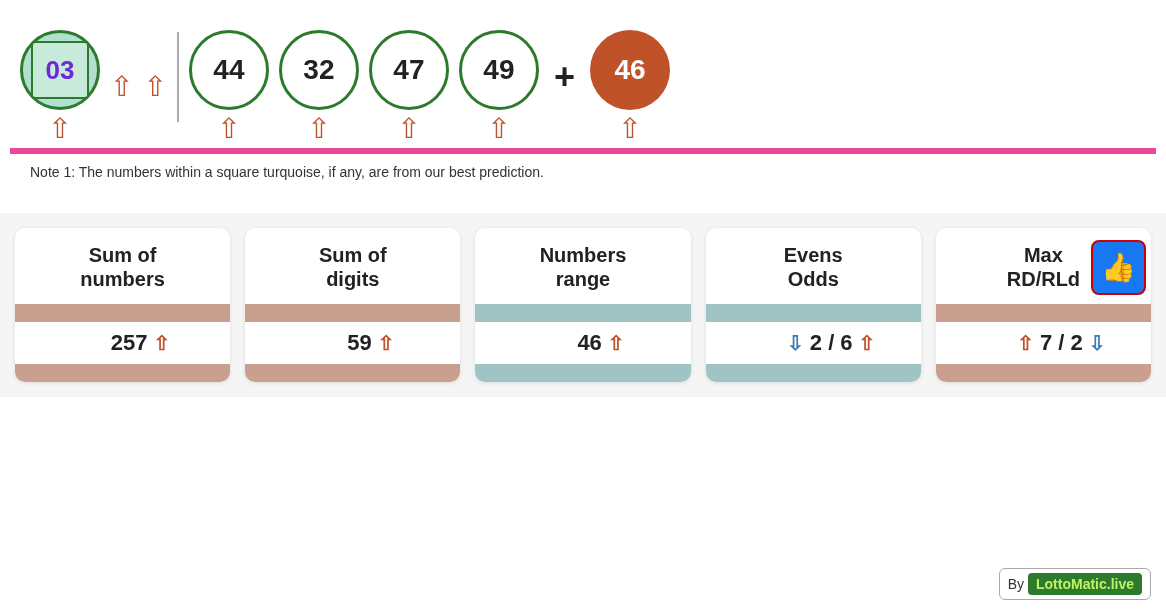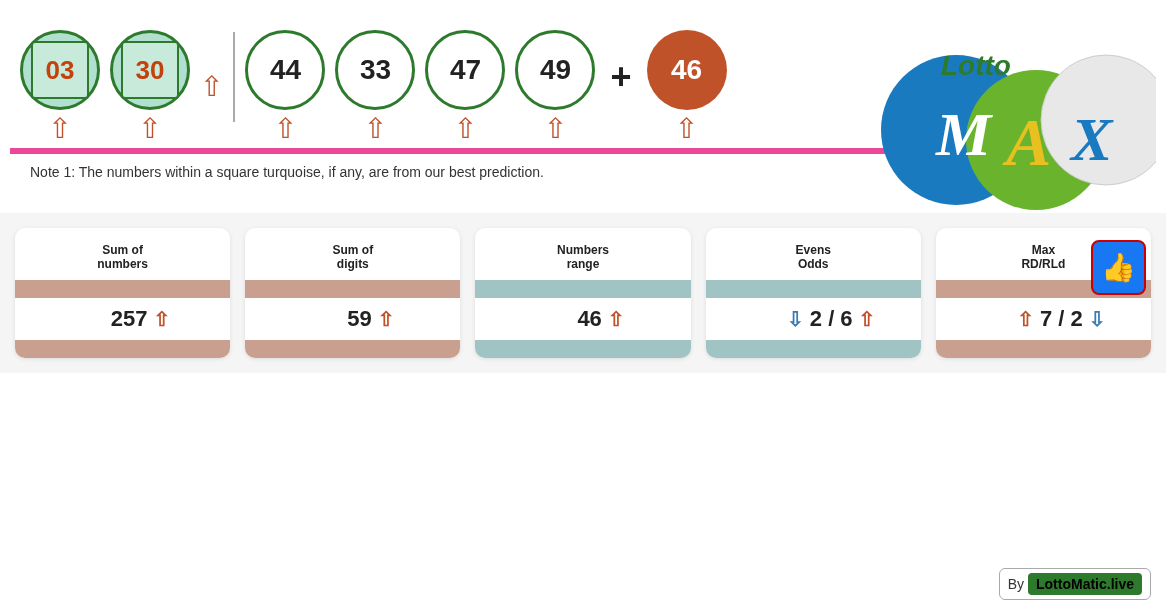--- a/index.html
+++ b/index.html
@@ -75,21 +75,21 @@
       border-radius: 4px;
       background: #c8eadb;
       display: flex;
       align-items: center;
       justify-content: center;
     }
 
     .ball-inner-square span {
       font-size: 26px;
       font-weight: bold;
-      color: #c2410c;
+      color: #6d28d9;
     }
 
     .arrow-up {
       color: #c0522a;
       font-size: 28px;
       line-height: 1;
     }
 
     .plus-sign {
       font-size: 36px;
@@ -185,24 +185,25 @@
       display: flex;
       flex-direction: column;
     }
 
     .stat-card-inner {
       padding: 15px 10px 0 10px;
       text-align: center;
     }
 
     .stat-title {
-      font-size: 12px;
+      font-size: 20px;
       font-weight: bold;
       color: #222;
       line-height: 1.2;
+      margin-bottom: 5px;
     }
 
     .stat-bar-top {
       height: 18px;
       margin: 8px 0 0 0;
     }
 
     .stat-value-row {
       padding: 8px 10px;
       text-align: center;
@@ -242,21 +243,21 @@
       right: 15px;
       display: flex;
       align-items: center;
       gap: 5px;
       font-size: 14px;
       color: #333;
     }
 
     .attribution-brand {
       background: #2d7a2d;
-      color: #000000;
+      color: #bef264;
       padding: 3px 8px;
       border-radius: 4px;
       font-weight: bold;
       font-size: 14px;
     }
 
     .attribution-wrapper {
       border: 1px solid #aaa;
       border-radius: 6px;
       padding: 4px 8px;
@@ -287,41 +288,36 @@
       <div class="ball-container">
         <div class="ball predicted-highlight">
           <div class="ball-inner-square">
             <span>03</span>
           </div>
         </div>
         <div class="arrow-up">⇧</div>
       </div>
 
       <div class="ball-container">
-        <div class="ball predicted-highlight">
-          <div class="ball-inner-square">
-            <span>30</span>
-          </div>
-        </div>
         <div class="arrow-up">⇧</div>
       </div>
 
       <div class="ball-container">
         <div class="arrow-up">⇧</div>
       </div>
 
       <div class="ball-divider"></div>
 
       <div class="ball-container">
         <div class="ball">44</div>
         <div class="arrow-up">⇧</div>
       </div>
 
       <div class="ball-container">
-        <div class="ball">33</div>
+        <div class="ball">32</div>
         <div class="arrow-up">⇧</div>
       </div>
 
       <div class="ball-container">
         <div class="ball">47</div>
         <div class="arrow-up">⇧</div>
       </div>
 
       <div class="ball-container">
         <div class="ball">49</div>
@@ -338,34 +334,20 @@
       </div>
 
     </div>
 
     <div class="notes-section">
       <div class="note">Note 1: The numbers within a square turquoise, if any, are from our best prediction.</div>
     </div>
 
   </div>
 
-  <div class="logo-area">
-    <svg width="280" height="210" viewBox="0 0 280 210">
-
-      <circle cx="80" cy="120" r="75" fill="#1a7abf"></circle>
-      <circle cx="160" cy="130" r="70" fill="#6ab42d"></circle>
-      <circle cx="230" cy="110" r="65" fill="#e8e8e8" stroke="#ccc" stroke-width="1"></circle>
-
-      <text x="100" y="65" font-family="Arial" font-size="28" font-weight="bold" font-style="italic" fill="#2d7a2d" text-anchor="middle">Lotto</text>
-
-      <text x="60" y="145" font-family="Arial Black" font-size="62" font-weight="900" font-style="italic" fill="white" text-anchor="start">M</text>
-      <text x="130" y="155" font-family="Arial Black" font-size="68" font-weight="900" font-style="italic" fill="#e8c020" text-anchor="start">A</text>
-      <text x="195" y="150" font-family="Arial Black" font-size="62" font-weight="900" font-style="italic" fill="#1a7abf" text-anchor="start">X</text>
-    </svg>
-  </div>
 
   <div class="like-button">
     <span>👍</span>
   </div>
 
   <div class="stats-section">
 
     <div class="stat-card">
       <div class="stat-card-inner">
         <div class="stat-title">Sum of<br>numbers</div>

